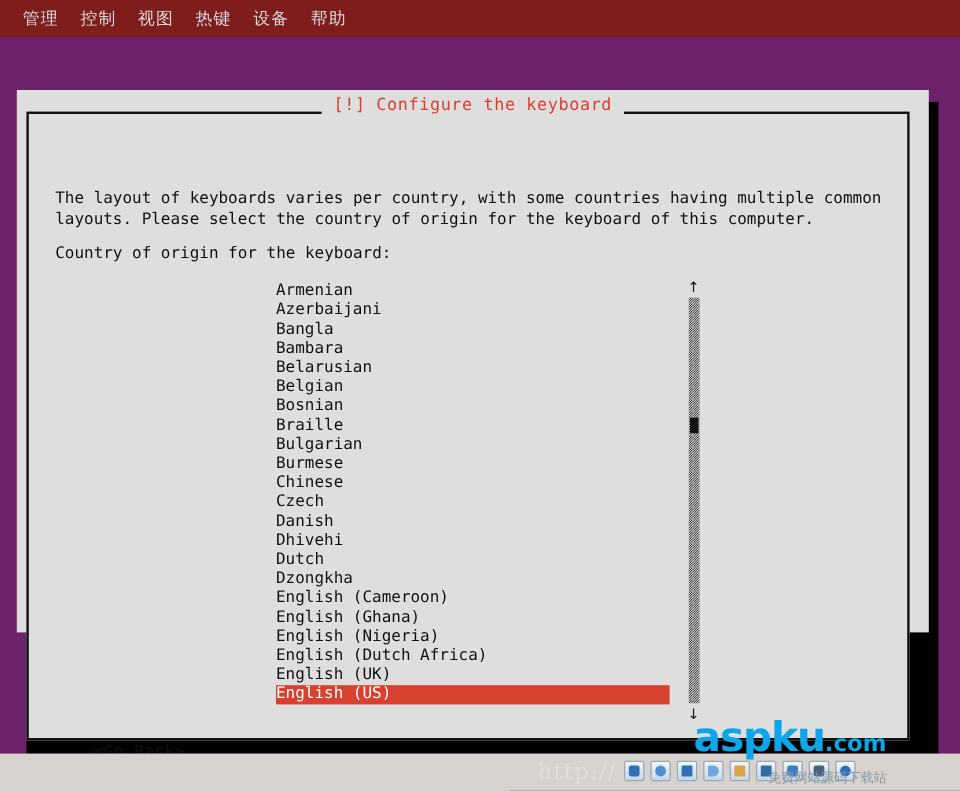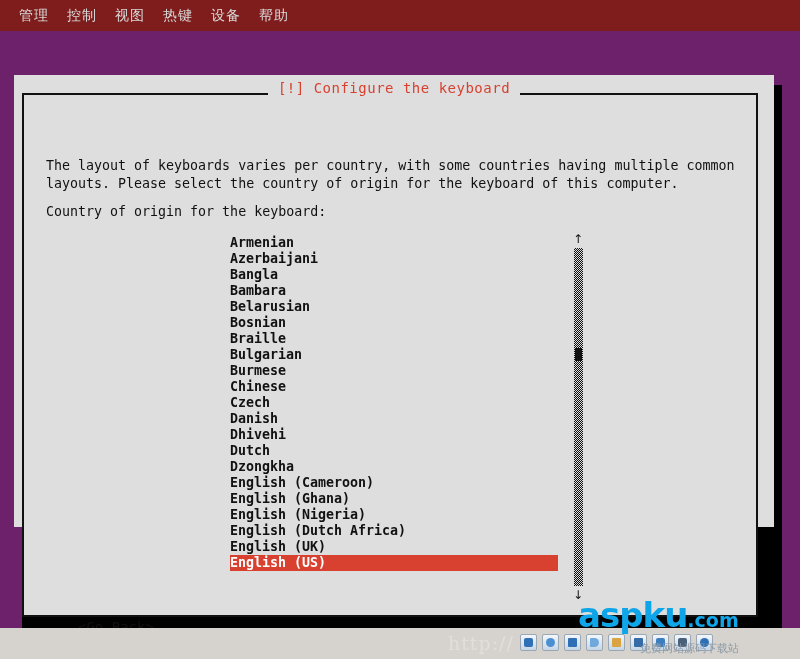--- a/index.html
+++ b/index.html
@@ -111,21 +111,20 @@
     color: #111;
     font-size: 13.3px;
     line-height: 18px;
   }
 
   
   .list {
     position: absolute;
     left: 216px; top: 160px;
     width: 328px;
-    font-weight: bold;
   }
   .list-item {
     color: #111;
     font-size: 13.3px;
     line-height: 16px;
     height: 16px;
     white-space: pre;
     padding-left: 0px;
     cursor: default;
   }
@@ -286,20 +285,21 @@
 layouts. Please select the country of origin for the keyboard of this computer.</div>
 
       <div class="prompt-label">Country of origin for the keyboard:</div>
 
       <div class="list">
         <div class="list-item">Armenian</div>
         <div class="list-item">Azerbaijani</div>
         <div class="list-item">Bangla</div>
         <div class="list-item">Bambara</div>
         <div class="list-item">Belarusian</div>
+        <div class="list-item">Belgian</div>
         <div class="list-item">Bosnian</div>
         <div class="list-item">Braille</div>
         <div class="list-item">Bulgarian</div>
         <div class="list-item">Burmese</div>
         <div class="list-item">Chinese</div>
         <div class="list-item">Czech</div>
         <div class="list-item">Danish</div>
         <div class="list-item">Dhivehi</div>
         <div class="list-item">Dutch</div>
         <div class="list-item">Dzongkha</div>

